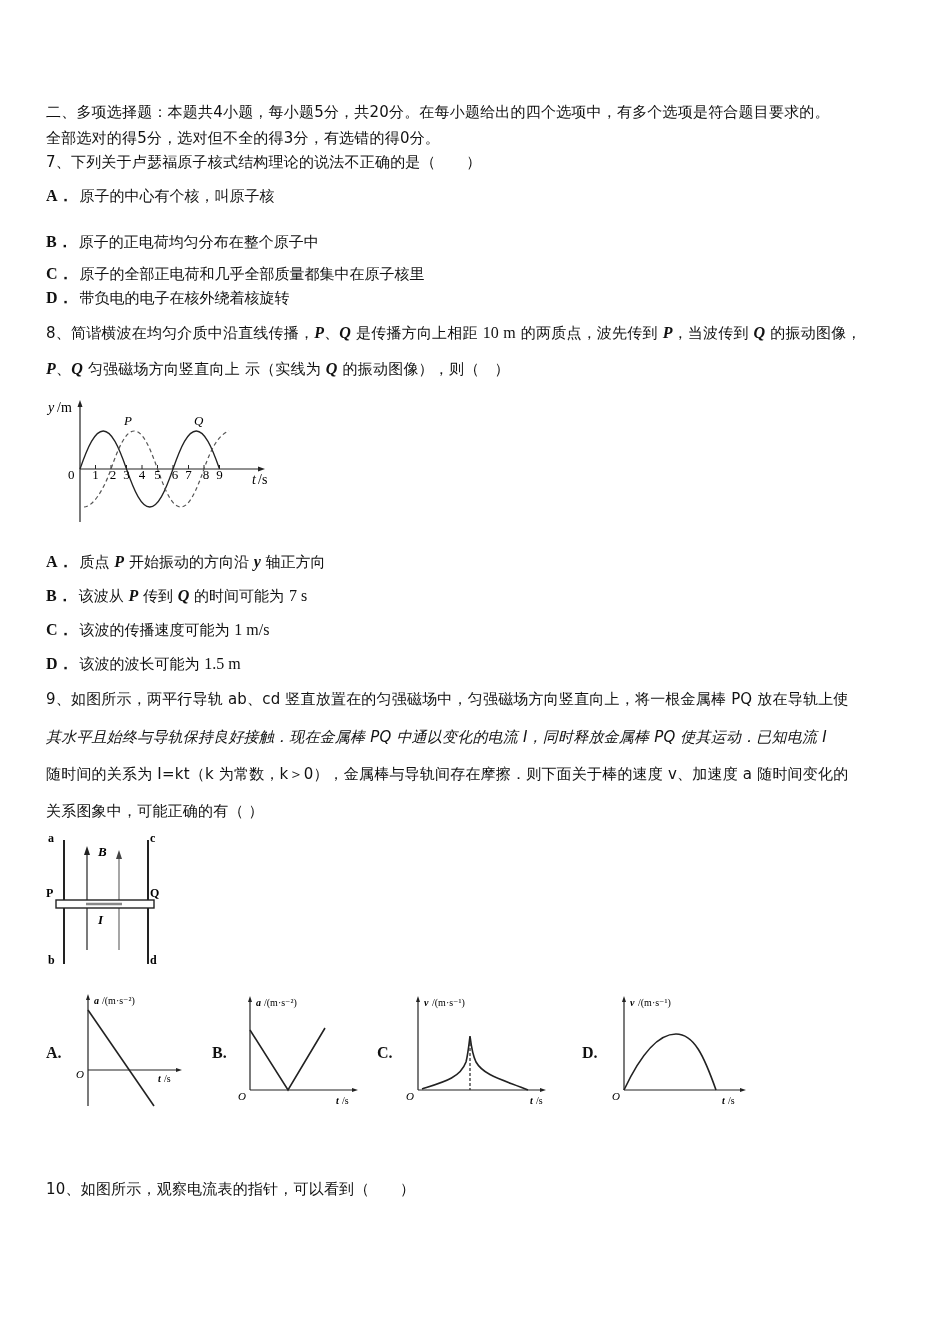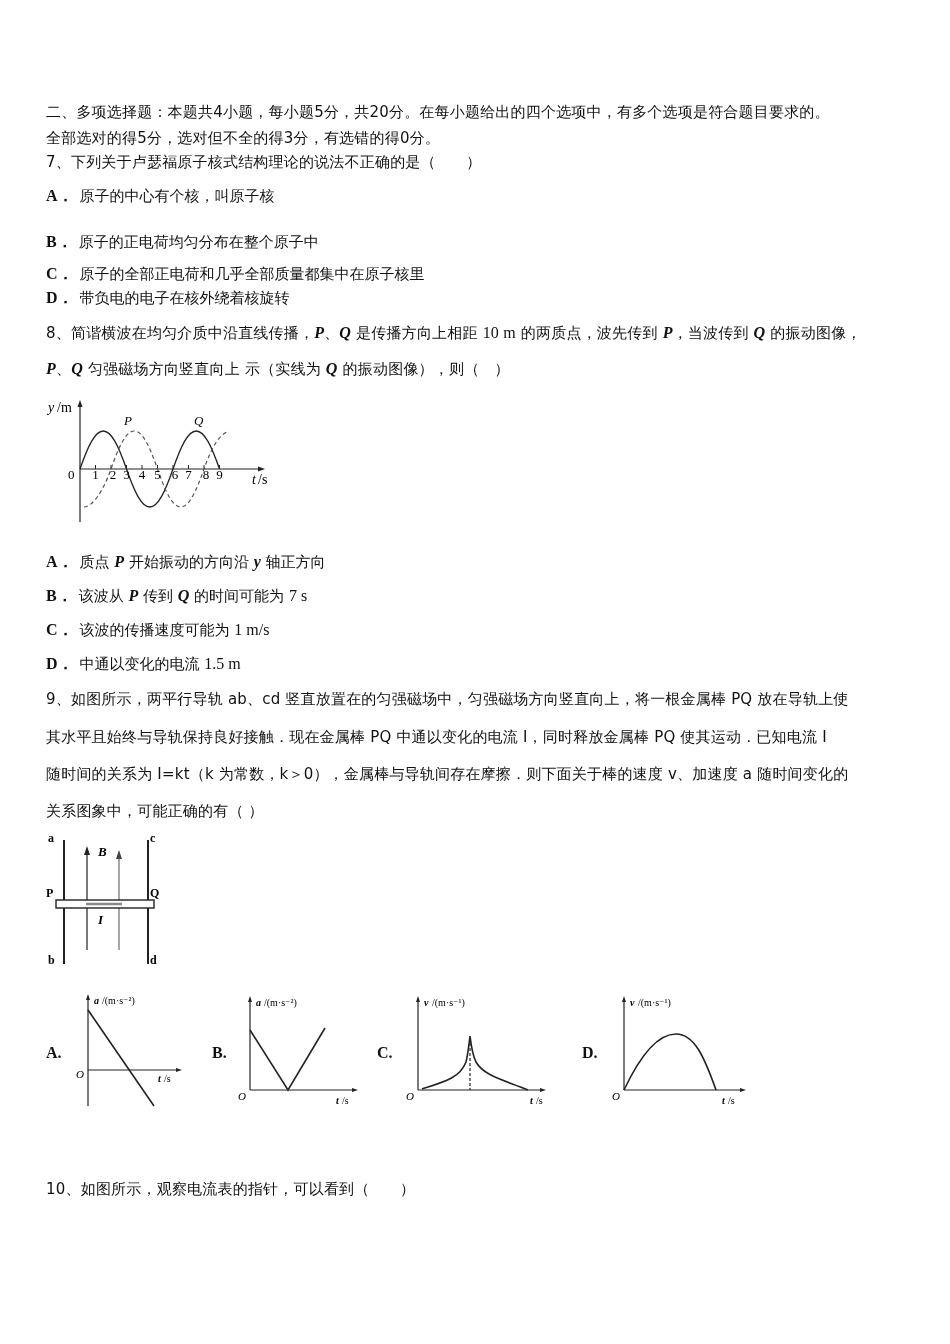--- a/index.html
+++ b/index.html
@@ -138,25 +138,25 @@
 <div class="opt" style="top:552px;">
   <span class="lbl">A．</span><span>质点 </span><span class="it">P</span><span> 开始振动的方向沿 </span><span class="it">y</span><span> 轴正方向</span>
 </div>
 <div class="opt" style="top:586px;">
   <span class="lbl">B．</span><span>该波从 </span><span class="it">P</span><span> 传到 </span><span class="it">Q</span><span> 的时间可能为 </span><span class="bnum">7 s</span>
 </div>
 <div class="opt" style="top:620px;">
   <span class="lbl">C．</span><span>该波的传播速度可能为 </span><span class="bnum">1 m/s</span>
 </div>
 <div class="opt" style="top:654px;">
-  <span class="lbl">D．</span><span>中通以变化的电流 </span><span class="bnum">1.5 m</span>
+  <span class="lbl">D．</span><span>该波的波长可能为 </span><span class="bnum">1.5 m</span>
 </div>
 
 <div class="line" style="top:689px;">9、如图所示，两平行导轨 ab、cd 竖直放置在的匀强磁场中，匀强磁场方向竖直向上，将一根金属棒 PQ 放在导轨上使</div>
-<div class="line" style="top:727px;">其水平且始终与导轨保持良好接触．现在金属棒 PQ 中通以变化的电流 I，同时释放金属棒 PQ 使其运动．已知电流 I</div>
+<div class="line" style="top:727px;font-style:italic;">其水平且始终与导轨保持良好接触．现在金属棒 PQ 中通以变化的电流 I，同时释放金属棒 PQ 使其运动．已知电流 I</div>
 <div class="line" style="top:764px;">随时间的关系为 I=kt（k 为常数，k＞0），金属棒与导轨间存在摩擦．则下面关于棒的速度 v、加速度 a 随时间变化的</div>
 <div class="line" style="top:801px;">关系图象中，可能正确的有（ ）</div>
 
 <div class="fig" style="left:44px; top:828px; width:120px; height:140px;">
   <svg width="120" height="140" viewBox="0 0 120 140">
 
     <line x1="20" y1="12" x2="20" y2="136" stroke="#222" stroke-width="2"></line>
     <line x1="104" y1="12" x2="104" y2="136" stroke="#222" stroke-width="2"></line>
 
     <line x1="43" y1="122" x2="43" y2="24" stroke="#333" stroke-width="1.3"></line>

